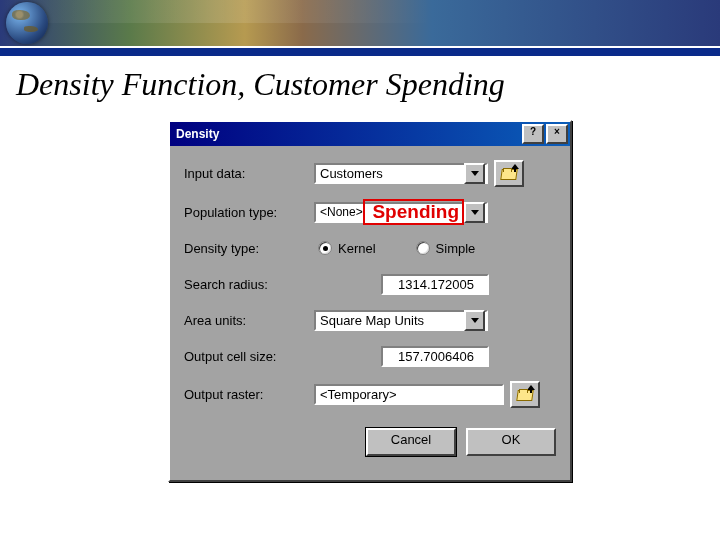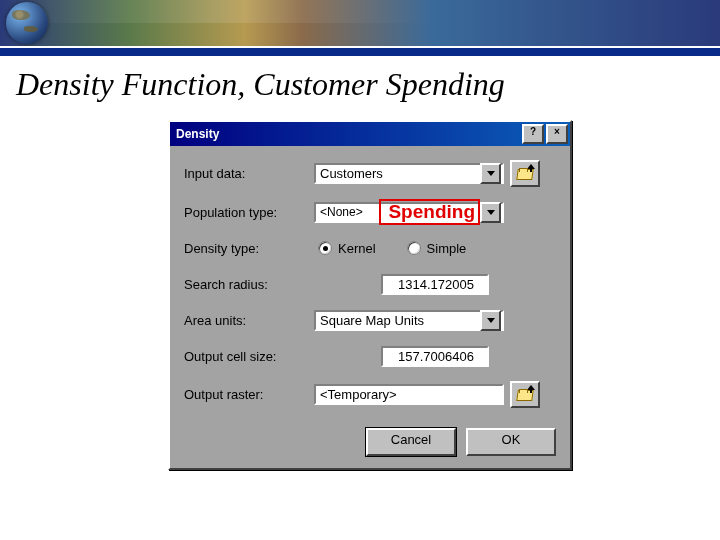--- a/index.html
+++ b/index.html
@@ -90,21 +90,21 @@
     font-size: 10px;
     line-height: 12px;
     text-align: center;
     color: #000;
     cursor: default;
   }
   .tb-btn.help { font-family: Arial; font-weight: 700; }
   .tb-btn.close { font-family: Arial; font-weight: 700; }
 
   .content {
-    padding: 14px 14px 12px 14px;
+    padding: 14px 14px 24px 14px;
   }
   .row {
     display: flex;
     align-items: center;
     margin-bottom: 14px;
     min-height: 22px;
   }
   .label {
     width: 130px;
     font-size: 13px;
@@ -120,21 +120,21 @@
     background: #fff;
     border: 2px solid;
     border-color: #808080 #fff #fff #808080;
     height: 21px;
     display: flex;
     align-items: center;
     padding: 0 2px 0 4px;
     font-size: 13px;
     box-sizing: border-box;
   }
-  .combo { width: 190px; position: relative; }
+  .combo { width: 174px; position: relative; }
   .combo .combo-text { flex: 1; white-space: nowrap; overflow: hidden; }
   .combo-btn {
     width: 17px; height: 17px;
     background: #c0c0c0;
     border: 2px solid;
     border-color: #fff #404040 #404040 #fff;
     display: flex; align-items: center; justify-content: center;
     margin-right: -1px;
   }
   .arrow-down {
@@ -209,21 +209,21 @@
     border: 1px solid #808080;
     box-shadow: inset 1px 1px 0 #404040, inset -1px -1px 0 #dfdfdf;
     display: flex; align-items: center; justify-content: center;
   }
   .radio.checked .radio-dot::after {
     content: "";
     width: 5px; height: 5px;
     background: #000;
     border-radius: 50%;
   }
-  .radio-group { display:flex; gap:31px; padding-left:4px;}
+  .radio-group { display:flex; gap:40px; padding-left:4px;}
 
   .btnrow {
     display: flex; justify-content: flex-end; gap: 10px;
     padding-top: 6px;
   }
   .btn {
     width: 86px; height: 24px;
     background: #c0c0c0;
     border: 2px solid;
     border-color: #fff #404040 #404040 #fff;

